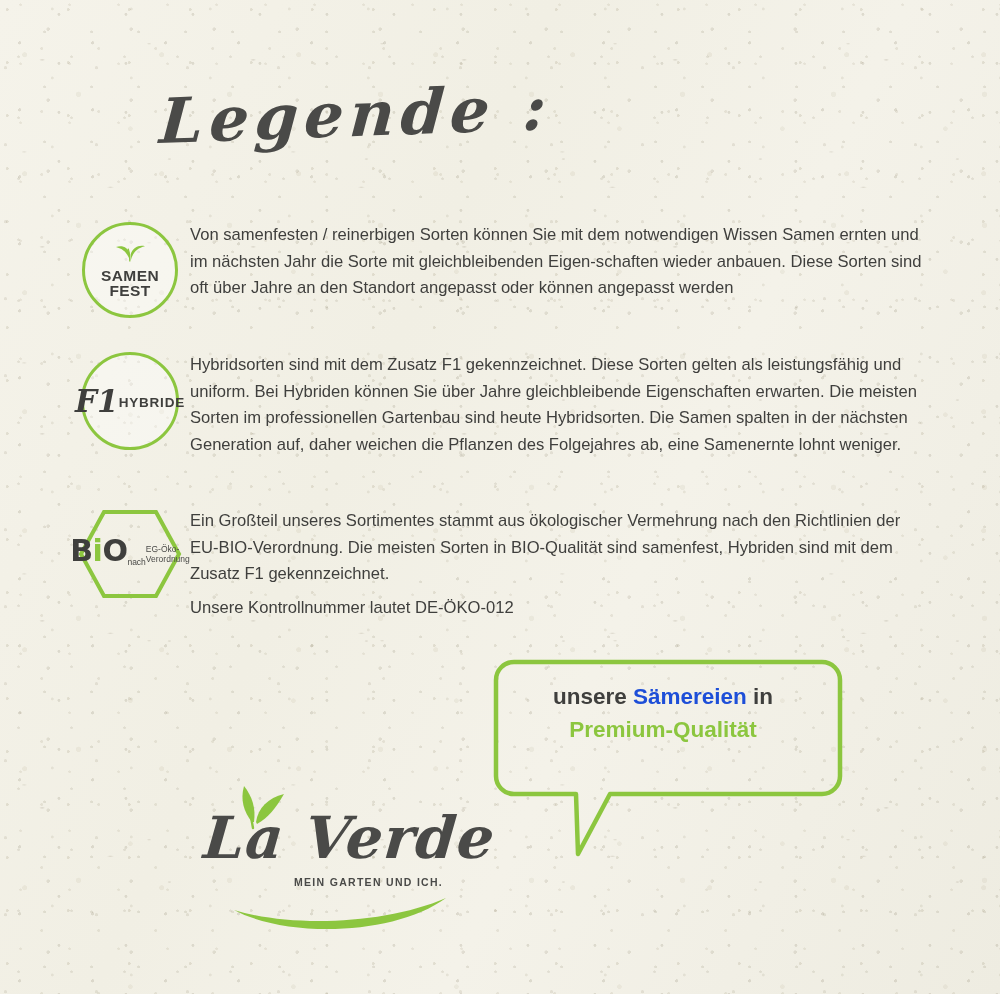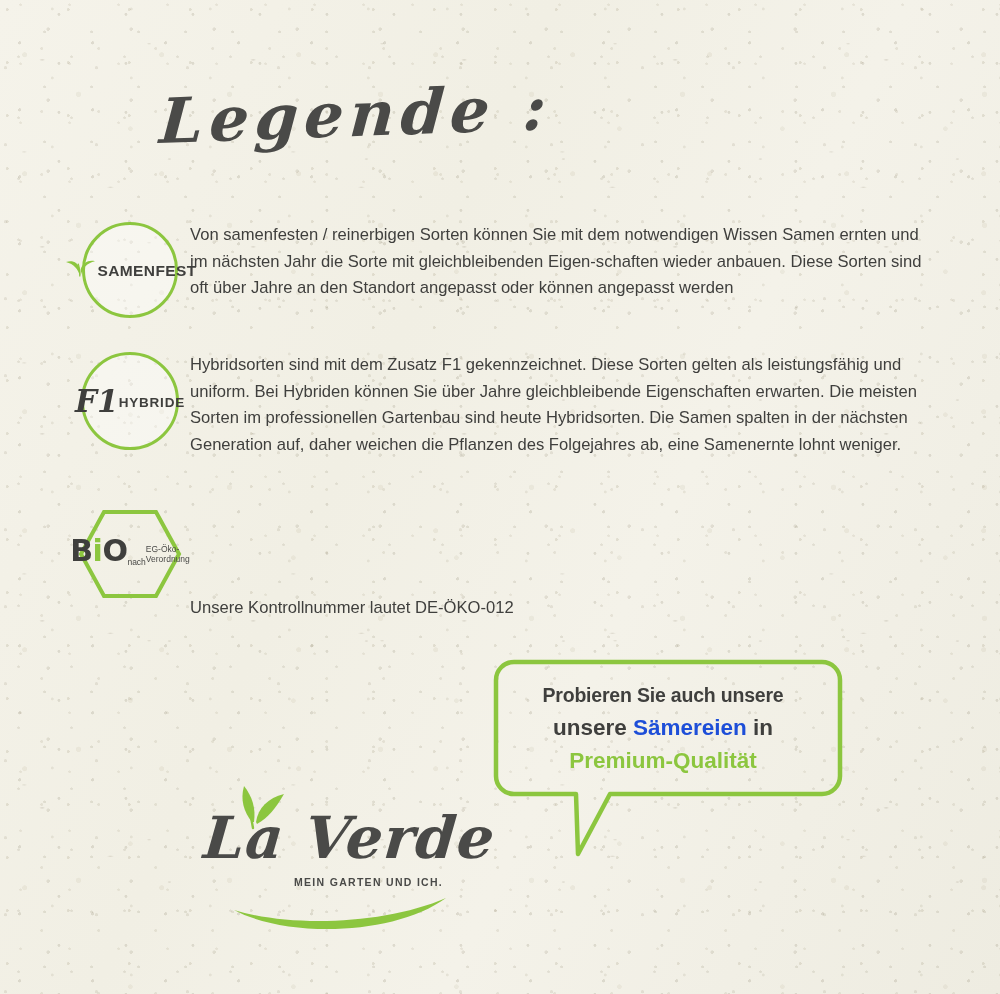--- a/index.html
+++ b/index.html
@@ -97,21 +97,21 @@
 
   #row-samenfest { left: 70px; top: 222px; }
   #row-f1        { left: 70px; top: 352px; }
   #row-bio       { left: 70px; top: 508px; }
 
   
   .badge-samenfest {
     width: 90px; height: 90px;
     border: 3.5px solid #8cc63f;
     border-radius: 50%;
-    display: flex; flex-direction: row;
+    display: flex; flex-direction: column;
     align-items: center; justify-content: center;
     background: rgba(255,255,255,0.35);
   }
   .badge-samenfest .leaf-mark { margin-bottom: 2px; }
   .badge-samenfest .lbl {
     font-size: 15.5px;
     font-weight: 700;
     letter-spacing: 0.4px;
     color: #3f3f3d;
     line-height: 15px;
@@ -297,30 +297,32 @@
         <svg class="hex" viewBox="0 0 104 92">
           <polygon points="26,4 78,4 101,46 78,88 26,88 3,46" fill="none" stroke="#8cc63f" stroke-width="4"></polygon>
         </svg>
         <span class="bio-word">
           <span>B</span><span class="o">i</span><span>O</span>
         </span>
         <span class="bio-sub1">nach</span>
         <span class="bio-sub2">EG-Öko-Verordnung</span>
       </div>
     </div>
+    <div class="text-col">
+      <p>Ein Großteil unseres Sortimentes stammt aus ökologischer Vermehrung nach den Richtlinien der EU-BIO-Verordnung. Die meisten Sorten in BIO-Qualität sind samenfest, Hybriden sind mit dem Zusatz F1 gekennzeichnet.</p>
+    </div>
   </div>
 
   <div class="control-line">Unsere Kontrollnummer lautet DE-ÖKO-012</div>
 
   <div id="bubble-wrap">
     <svg viewBox="0 0 360 205">
       <path d="M22,4 H330 A18,18 0 0 1 348,22 V118 A18,18 0 0 1 330,136 H118 L86,196 L84,136 H22 A18,18 0 0 1 4,118 V22 A18,18 0 0 1 22,4 Z" fill="none" stroke="#8cc63f" stroke-width="4.5" stroke-linejoin="round"></path>
     </svg>
     <div class="bubble-text">
-      <div class="l1">Probieren Sie auch unsere</div>
       <div class="l2"><span>unsere </span><span class="green">Sämereien</span><span> in</span></div>
       <div class="l3">Premium-Qualität</div>
     </div>
   </div>
 
   <div id="logo">
     <svg width="300" height="160" viewBox="0 0 300 160">
       <path d="M56 44 C48 34 44 22 48 8 C56 18 60 30 58 44 Z" fill="#8cc63f"></path>
       <path d="M60 44 C62 30 72 20 88 16 C80 30 72 40 61 46 Z" fill="#8cc63f"></path>
       <path d="M57 50 C55 38 53 28 49 18" stroke="#8cc63f" stroke-width="2.4" fill="none" stroke-linecap="round"></path>

